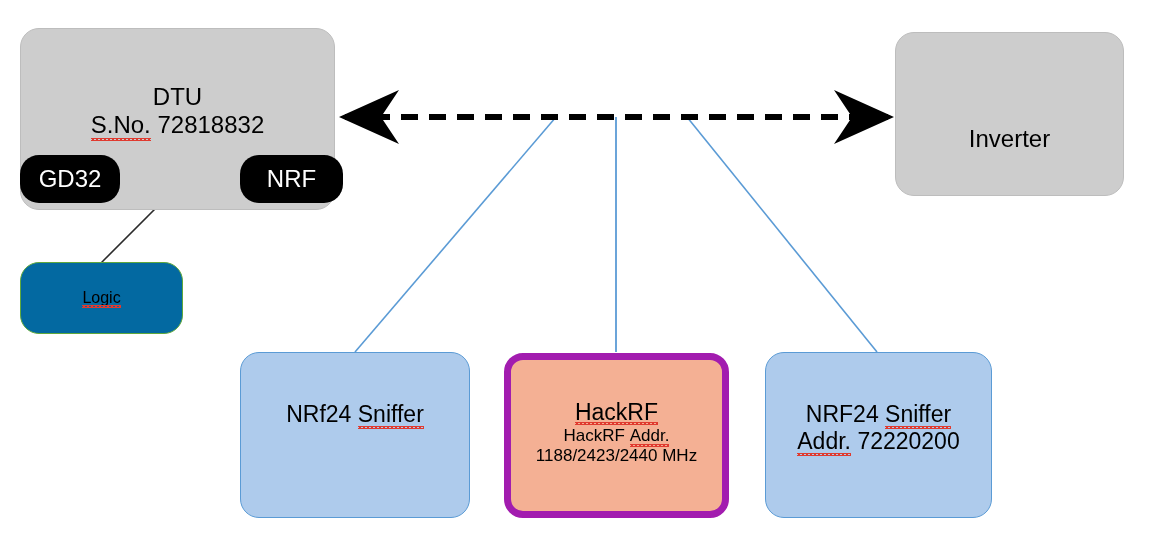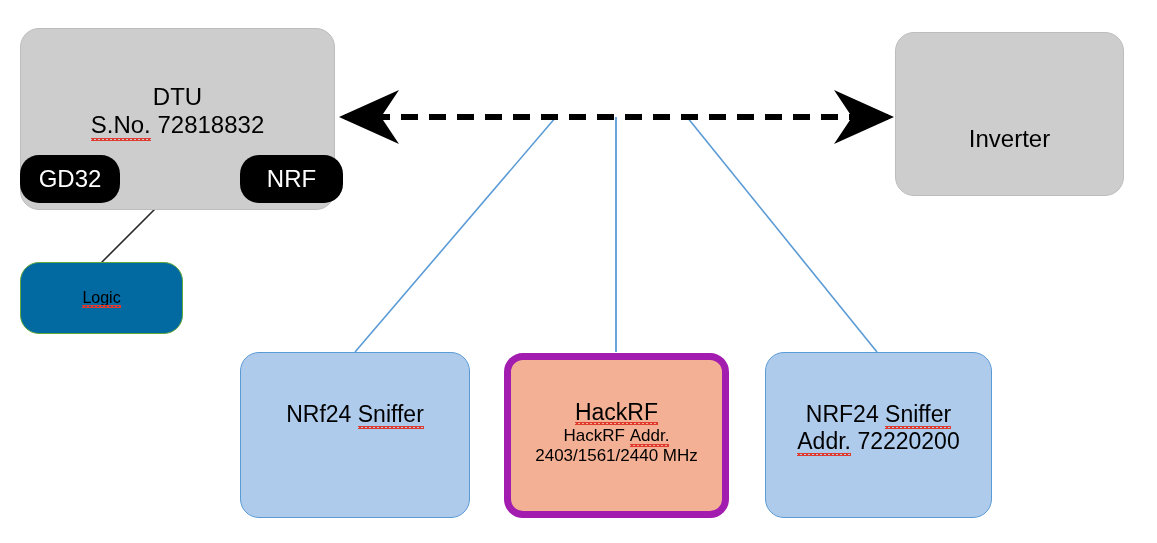--- a/index.html
+++ b/index.html
@@ -210,21 +210,21 @@
     <div class="gray-line1">Inverter</div>
   </div>
 
   <div class="box blue-box" id="sniffer-left-box">
     <div><span>NRf24</span> <span class="sq">Sniffer</span></div>
   </div>
 
   <div class="box" id="hackrf-box">
     <div class="hackrf-title"><span class="sq ul">HackRF</span></div>
     <div class="hackrf-sub"><span>HackRF</span> <span class="sq">Addr.</span></div>
-    <div class="hackrf-freq">2403/1561/2440 MHz</div>
+    <div class="hackrf-freq">1188/2423/2440 MHz</div>
   </div>
 
   <div class="box blue-box" id="sniffer-right-box">
     <div><span>NRF24</span> <span class="sq">Sniffer</span></div>
     <div><span class="sq">Addr.</span> <span>72220200</span></div>
   </div>
 
 </div>
 
 </body></html>

